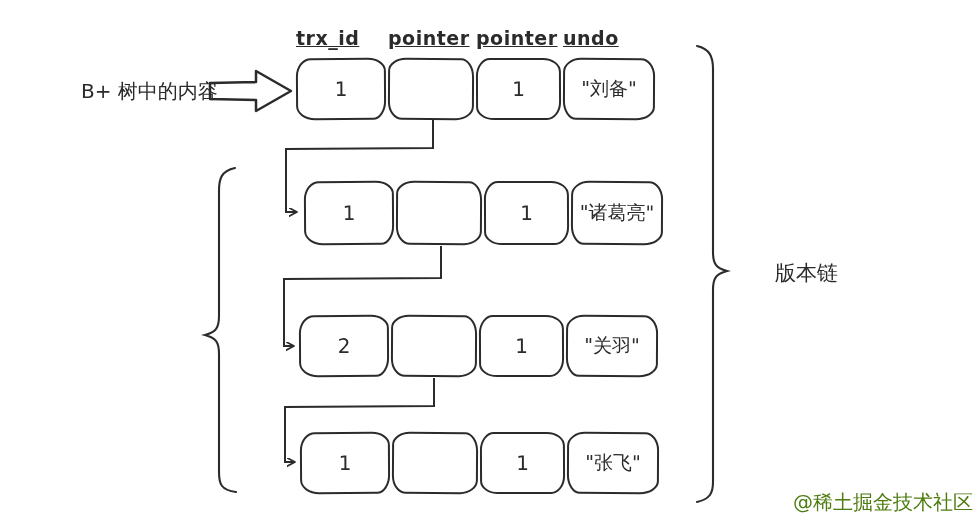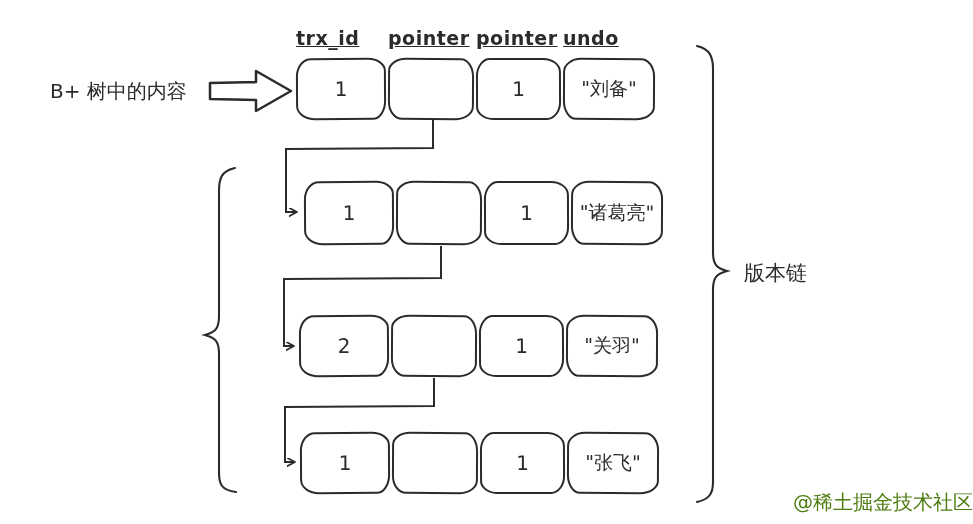--- a/index.html
+++ b/index.html
@@ -62,20 +62,21 @@
   #row-0 { left: 296px; top: 58px; }
   #row-1 { left: 304px; top: 181px; }
   #row-1 .cell { height: 64px; }
   #row-2 { left: 299px; top: 315px; }
   #row-3 { left: 300px; top: 432px; }
 
   .side-label {
     position: absolute;
     font-size: 20px;
     white-space: nowrap;
+    margin-left: 31px;
   }
   #bplus-label   { left: 50px;  top: 78px; }
   #undo-label    { left: 95px;  top: 326px; }
   #version-label { left: 744px; top: 259px; font-size: 21px; text-align: center; }
 
   #watermark {
     position: absolute;
     left: 793px;
     top: 489px;
     font-size: 20px;

